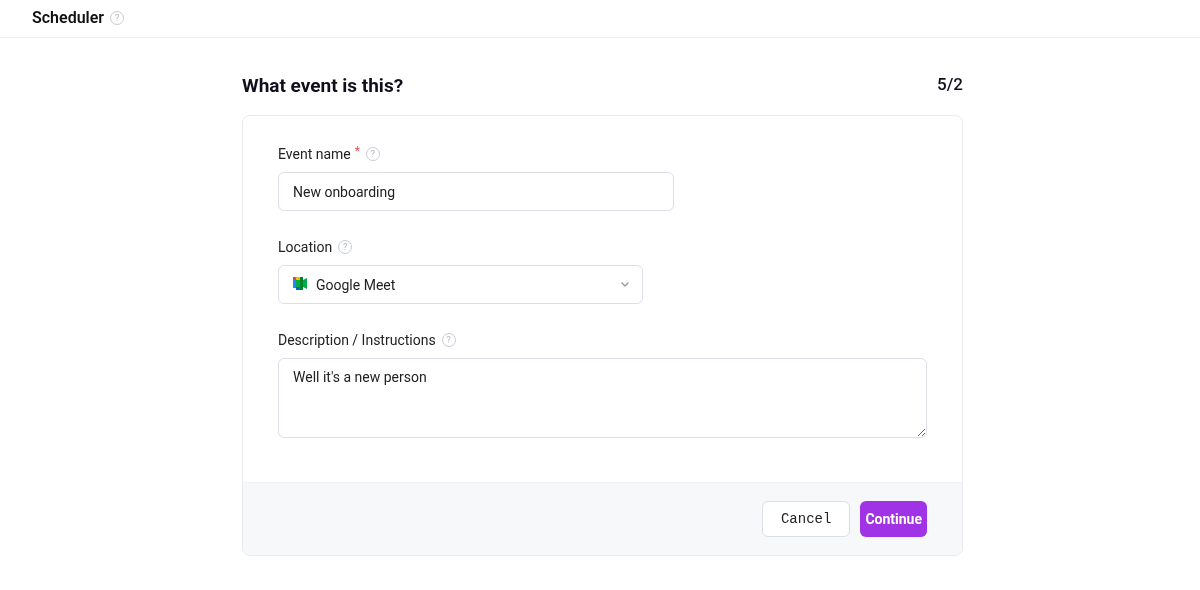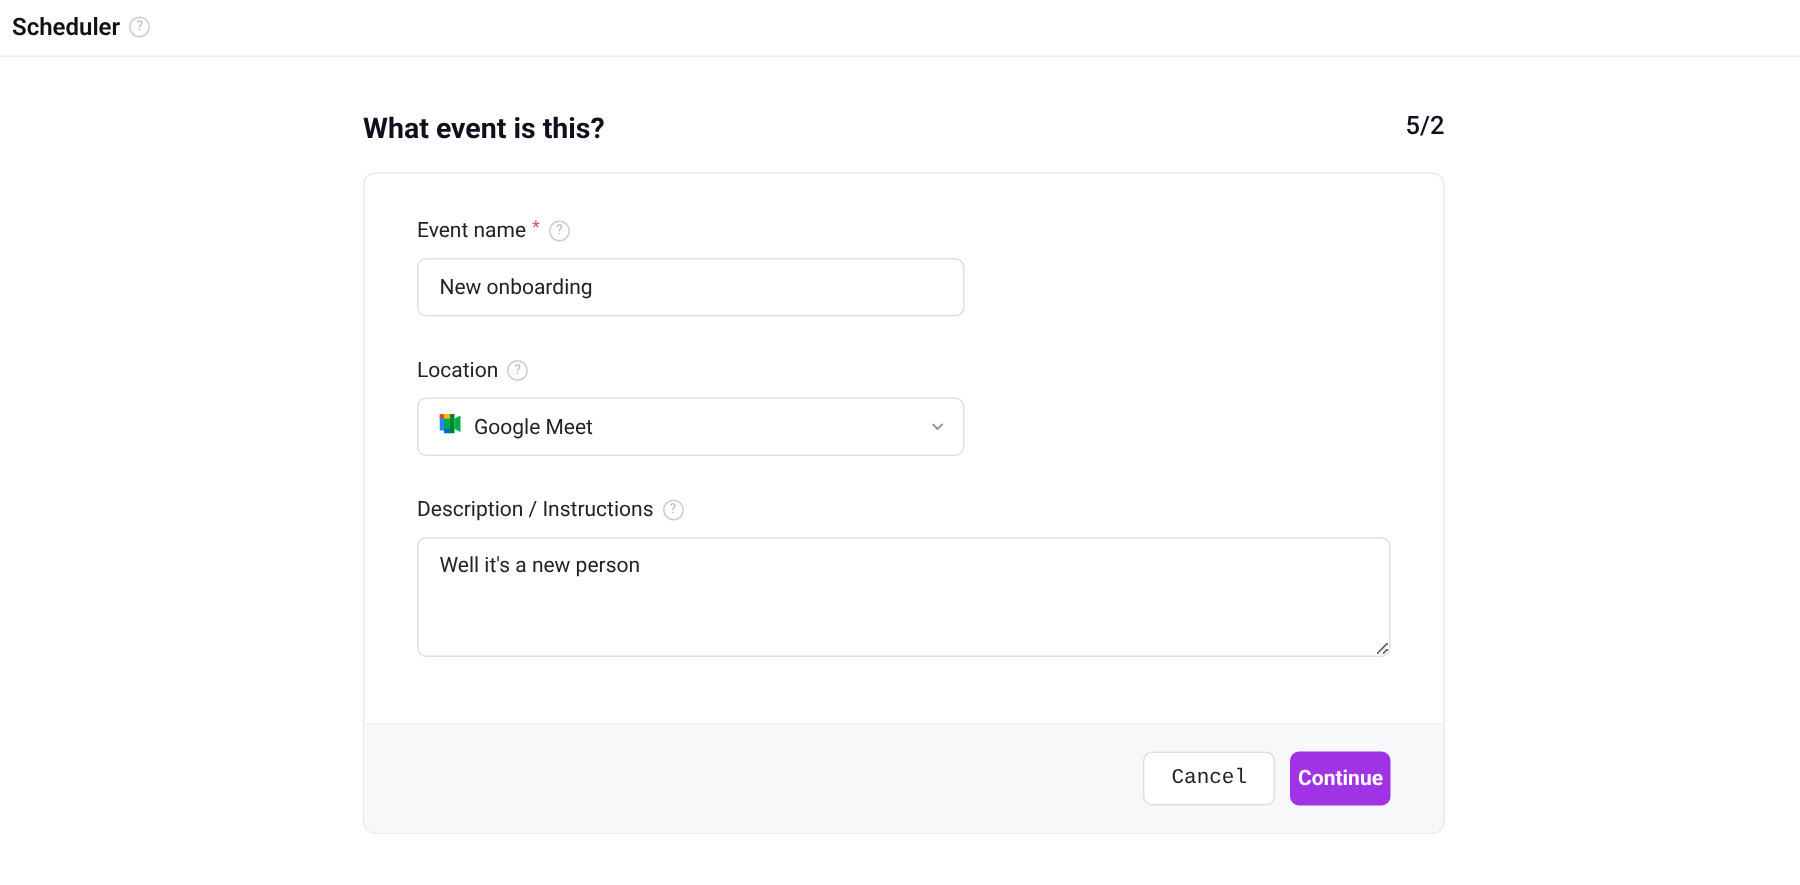--- a/index.html
+++ b/index.html
@@ -11,21 +11,21 @@
       font-family: -apple-system, BlinkMacSystemFont, "Segoe UI", Roboto, Helvetica, Arial, sans-serif;
       background: #fff;
       color: #1a1a2e;
       width: 1200px;
       height: 590px;
       overflow: hidden;
     }
     .top-header {
       display: flex;
       align-items: center;
-      padding: 8px 20px 10px 8px;
+      padding: 8px 20px 10px 32px;
       border-bottom: 1px solid #eceef1;
     }
     .top-header-title {
       font-size: 16px;
       font-weight: 600;
       color: #111;
     }
     .help-icon {
       display: inline-flex;
       align-items: center;
@@ -81,21 +81,21 @@
       margin-bottom: 10px;
     }
     .required-star {
       color: #e55353;
       margin-left: 4px;
       font-size: 12px;
       position: relative;
       top: -3px;
     }
     .text-input {
-      width: 365px;
+      width: 396px;
       height: 39px;
       border: 1px solid #dcdfe5;
       border-radius: 6px;
       padding: 0 14px;
       font-size: 14px;
       color: #222;
       outline: none;
       font-family: inherit;
     }
     .select-wrap {

